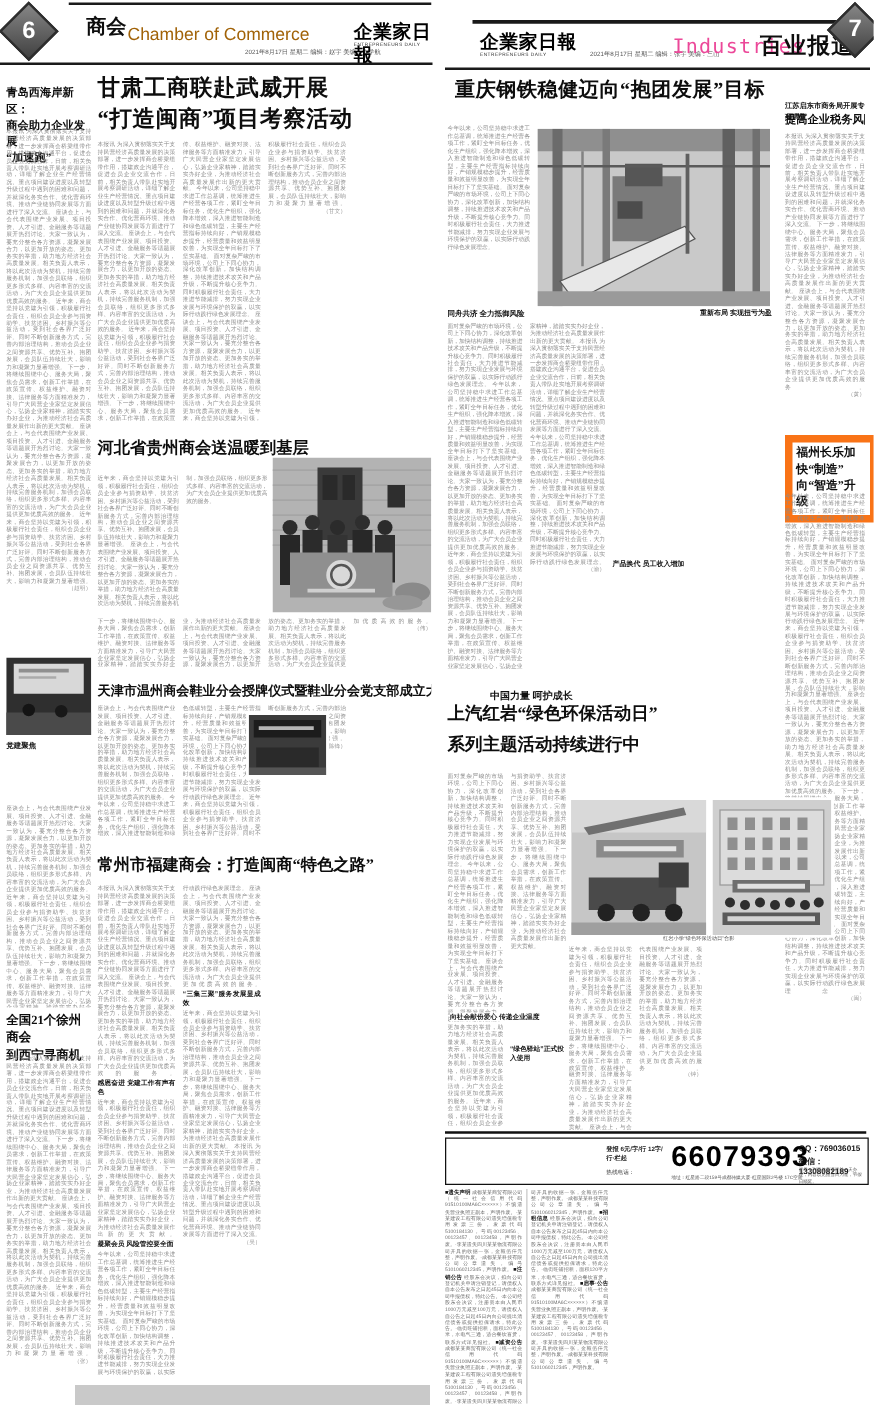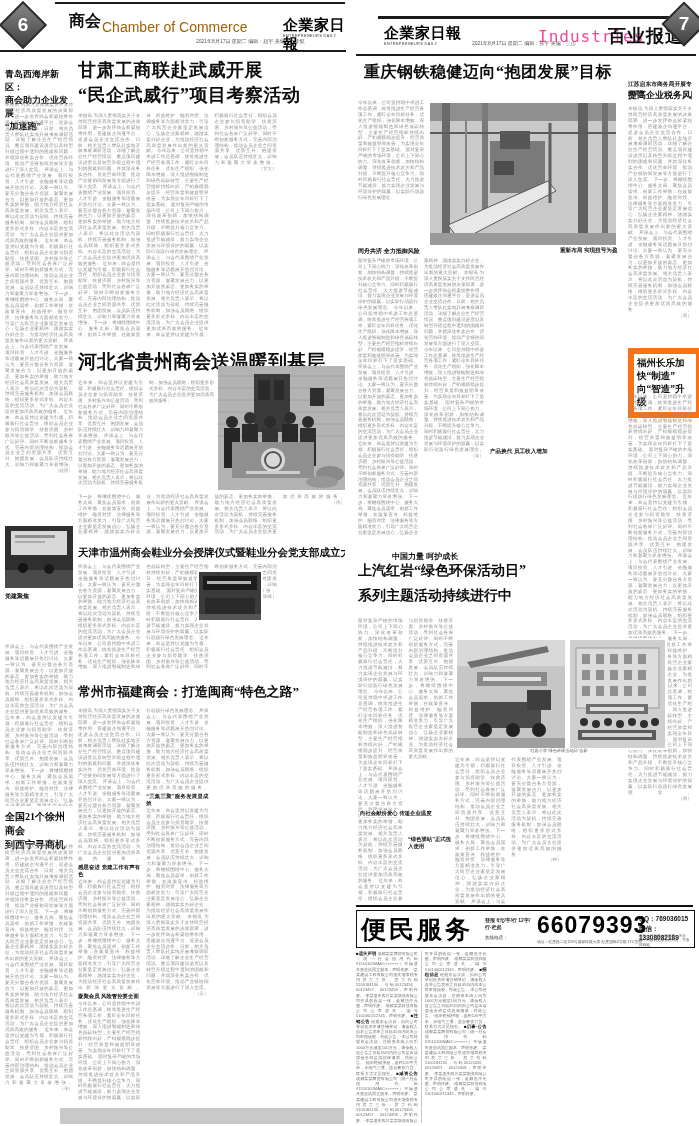--- a/index.html
+++ b/index.html
@@ -87,34 +87,34 @@
     </div>
     <div class="abs greek" style="left:5px;top:844px;width:68px;height:260px;">
       <span>本报讯 为深入贯彻落实关于支持民营经济高质量发展的决策部署，进一步发挥商会桥梁纽带作用，搭建政企沟通平台，促进会员企业交流合作，日前，相关负责人带队赴实地开展考察调研活动，详细了解企业生产经营情况、重点项目建设进度以及转型升级过程中遇到的困难和问题，并就深化务实合作、优化营商环境、推动产业链协同发展等方面进行了深入交流。</span>
       <span>下一步，将继续围绕中心、服务大局，聚焦会员需求，创新工作举措，在政策宣传、权益维护、融资对接、法律服务等方面精准发力，引导广大民营企业家坚定发展信心，弘扬企业家精神，踏踏实实办好企业，为推动经济社会高质量发展作出新的更大贡献。</span>
       <span>座谈会上，与会代表围绕产业发展、项目投资、人才引进、金融服务等话题展开热烈讨论。大家一致认为，要充分整合各方资源，凝聚发展合力，以更加开放的姿态、更加务实的举措，助力地方经济社会高质量发展。相关负责人表示，将以此次活动为契机，持续完善服务机制，加强会员联络，组织更多形式多样、内容丰富的交流活动，为广大会员企业提供更加优质高效的服务。</span>
       <span>近年来，商会坚持以党建为引领，积极履行社会责任，组织会员企业参与捐资助学、扶贫济困、乡村振兴等公益活动，受到社会各界广泛好评。同时不断创新服务方式，完善内部治理结构，推动会员企业之间资源共享、优势互补、抱团发展，会员队伍持续壮大，影响力和凝聚力显著增强。</span>
       <span class="byl">（张）</span>
     </div>
 
     <div class="abs hserif" style="left:78px;top:58px;font-size:18px;letter-spacing:.5px;">甘肃工商联赴武威开展</div>
-    <div class="abs hserif" style="left:78px;top:83px;font-size:18px;letter-spacing:.5px;">“民企武威行”项目考察活动</div>
+    <div class="abs hserif" style="left:78px;top:83px;font-size:18px;letter-spacing:.5px;">“打造闽商”项目考察活动</div>
     <div class="abs greek cols4" style="left:78px;top:113px;width:267px;height:226px;">
       <span>本报讯 为深入贯彻落实关于支持民营经济高质量发展的决策部署，进一步发挥商会桥梁纽带作用，搭建政企沟通平台，促进会员企业交流合作，日前，相关负责人带队赴实地开展考察调研活动，详细了解企业生产经营情况、重点项目建设进度以及转型升级过程中遇到的困难和问题，并就深化务实合作、优化营商环境、推动产业链协同发展等方面进行了深入交流。</span>
       <span>座谈会上，与会代表围绕产业发展、项目投资、人才引进、金融服务等话题展开热烈讨论。大家一致认为，要充分整合各方资源，凝聚发展合力，以更加开放的姿态、更加务实的举措，助力地方经济社会高质量发展。相关负责人表示，将以此次活动为契机，持续完善服务机制，加强会员联络，组织更多形式多样、内容丰富的交流活动，为广大会员企业提供更加优质高效的服务。</span>
       <span>近年来，商会坚持以党建为引领，积极履行社会责任，组织会员企业参与捐资助学、扶贫济困、乡村振兴等公益活动，受到社会各界广泛好评。同时不断创新服务方式，完善内部治理结构，推动会员企业之间资源共享、优势互补、抱团发展，会员队伍持续壮大，影响力和凝聚力显著增强。</span>
       <span>下一步，将继续围绕中心、服务大局，聚焦会员需求，创新工作举措，在政策宣传、权益维护、融资对接、法律服务等方面精准发力，引导广大民营企业家坚定发展信心，弘扬企业家精神，踏踏实实办好企业，为推动经济社会高质量发展作出新的更大贡献。</span>
       <span>今年以来，公司坚持稳中求进工作总基调，统筹推进生产经营各项工作，紧盯全年目标任务，优化生产组织，强化降本增效，深入推进智能制造和绿色低碳转型，主要生产经营指标持续向好，产销规模稳步提升，经营质量和效益明显改善，为实现全年目标打下了坚实基础。</span>
       <span>面对复杂严峻的市场环境，公司上下同心协力，深化改革创新，加快结构调整，持续推进技术攻关和产品升级，不断提升核心竞争力。同时积极履行社会责任，大力推进节能减排，努力实现企业发展与环境保护的双赢，以实际行动践行绿色发展理念。</span>
       <span>座谈会上，与会代表围绕产业发展、项目投资、人才引进、金融服务等话题展开热烈讨论。大家一致认为，要充分整合各方资源，凝聚发展合力，以更加开放的姿态、更加务实的举措，助力地方经济社会高质量发展。相关负责人表示，将以此次活动为契机，持续完善服务机制，加强会员联络，组织更多形式多样、内容丰富的交流活动，为广大会员企业提供更加优质高效的服务。</span>
       <span>近年来，商会坚持以党建为引领，积极履行社会责任，组织会员企业参与捐资助学、扶贫济困、乡村振兴等公益活动，受到社会各界广泛好评。同时不断创新服务方式，完善内部治理结构，推动会员企业之间资源共享、优势互补、抱团发展，会员队伍持续壮大，影响力和凝聚力显著增强。</span>
       <span class="byl">（甘文）</span>
     </div>
 
-    <div class="abs hserif" style="left:78px;top:349px;font-size:19px;font-family:Liberation Serif, serif;">河北省贵州商会送温暖到基层</div>
+    <div class="abs hserif" style="left:78px;top:349px;font-size:13px;font-family:Liberation Serif, serif;">河北省贵州商会送温暖到基层</div>
     <div class="abs greek cols2" style="left:78px;top:380px;width:136px;height:110px;">
       <span>近年来，商会坚持以党建为引领，积极履行社会责任，组织会员企业参与捐资助学、扶贫济困、乡村振兴等公益活动，受到社会各界广泛好评。同时不断创新服务方式，完善内部治理结构，推动会员企业之间资源共享、优势互补、抱团发展，会员队伍持续壮大，影响力和凝聚力显著增强。</span>
       <span>座谈会上，与会代表围绕产业发展、项目投资、人才引进、金融服务等话题展开热烈讨论。大家一致认为，要充分整合各方资源，凝聚发展合力，以更加开放的姿态、更加务实的举措，助力地方经济社会高质量发展。相关负责人表示，将以此次活动为契机，持续完善服务机制，加强会员联络，组织更多形式多样、内容丰富的交流活动，为广大会员企业提供更加优质高效的服务。</span>
     </div>
     <div class="abs greek cols4" style="left:78px;top:494px;width:267px;height:46px;">
       <span>下一步，将继续围绕中心、服务大局，聚焦会员需求，创新工作举措，在政策宣传、权益维护、融资对接、法律服务等方面精准发力，引导广大民营企业家坚定发展信心，弘扬企业家精神，踏踏实实办好企业，为推动经济社会高质量发展作出新的更大贡献。</span>
       <span>座谈会上，与会代表围绕产业发展、项目投资、人才引进、金融服务等话题展开热烈讨论。大家一致认为，要充分整合各方资源，凝聚发展合力，以更加开放的姿态、更加务实的举措，助力地方经济社会高质量发展。相关负责人表示，将以此次活动为契机，持续完善服务机制，加强会员联络，组织更多形式多样、内容丰富的交流活动，为广大会员企业提供更加优质高效的服务。</span>
       <span class="byl">（伟）</span>
     </div>
     <div class="photo" style="left:218px;top:366px;width:127px;height:124px;border:none;">
@@ -331,21 +331,20 @@
       <span>近年来，商会坚持以党建为引领，积极履行社会责任，组织会员企业参与捐资助学、扶贫济困、乡村振兴等公益活动，受到社会各界广泛好评。同时不断创新服务方式，完善内部治理结构，推动会员企业之间资源共享、优势互补、抱团发展，会员队伍持续壮大，影响力和凝聚力显著增强。</span>
       <span>下一步，将继续围绕中心、服务大局，聚焦会员需求，创新工作举措，在政策宣传、权益维护、融资对接、法律服务等方面精准发力，引导广大民营企业家坚定发展信心，弘扬企业家精神，踏踏实实办好企业，为推动经济社会高质量发展作出新的更大贡献。</span>
       <span>座谈会上，与会代表围绕产业发展、项目投资、人才引进、金融服务等话题展开热烈讨论。大家一致认为，要充分整合各方资源，凝聚发展合力，以更加开放的姿态、更加务实的举措，助力地方经济社会高质量发展。相关负责人表示，将以此次活动为契机，持续完善服务机制，加强会员联络，组织更多形式多样、内容丰富的交流活动，为广大会员企业提供更加优质高效的服务。</span>
       <span class="byl">（钟）</span>
     </div>
     <div class="floatsub" style="left:10px;top:810px;font-size:5.4px;max-width:92px;white-space:normal;">向社会献份爱心 传递企业温度</div>
     <div class="floatsub" style="left:58px;top:836px;font-size:5.4px;max-width:44px;white-space:normal;">“绿色驿站”正式投入使用</div>
 
     <div class="abs" style="left:6px;top:905px;width:337px;height:219px;border-top:2px solid #111;">
       <div class="abs" style="left:0;top:3px;width:337px;height:36px;border:1.5px solid #111;">
-        <div class="abs" style="left:4px;top:2px;font-size:25px;font-weight:bold;letter-spacing:3px;color:#000;font-family:'Liberation Serif',serif;">便民服务</div>
         <div class="abs" style="left:128px;top:6px;width:50px;font-size:5px;color:#222;font-weight:bold;line-height:7px;">登报 6元/字/行 12字/行·栏起</div>
         <div class="abs" style="left:128px;top:24px;font-size:4.5px;color:#333;">热线电话：</div>
         <div class="abs" style="left:180px;top:1px;font-size:23px;font-weight:bold;color:#000;letter-spacing:1px;">66079393</div>
         <div class="abs" style="left:282px;top:4px;font-size:6.5px;font-weight:bold;color:#111;">QQ：769036015</div>
         <div class="abs" style="left:282px;top:14px;font-size:6.5px;font-weight:bold;color:#111;">微信：13308082189</div>
         <div class="abs" style="left:282px;top:23px;width:52px;font-size:3.6px;color:#555;line-height:4.4px;">提示：刊登信息请提前一天办理，内容以见报当日为准，节假日顺延。</div>
         <div class="abs" style="left:180px;top:28px;font-size:3.8px;color:#555;white-space:nowrap;">地址：红星路二段159号成都传媒大厦·红星国际2号楼 17C空间</div>
       </div>
       <div class="abs greek cols5" style="left:0;top:44px;width:337px;height:172px;font-size:4px;line-height:5.2px;color:#6f6f6f;">
         <span class="adh">■遗失声明</span>

